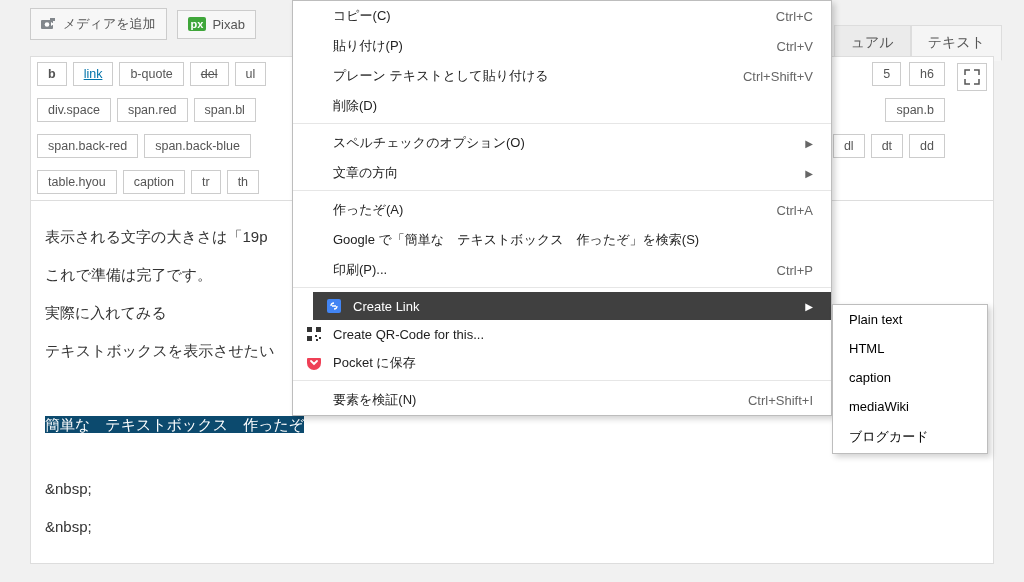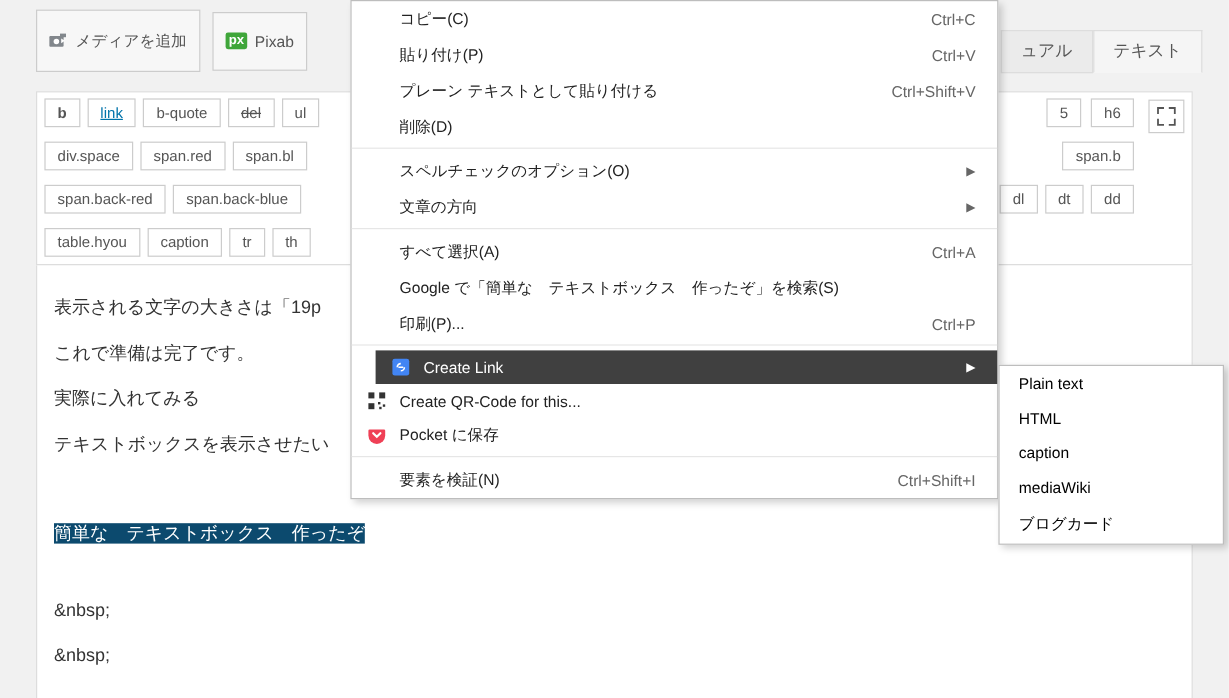--- a/index.html
+++ b/index.html
@@ -15,21 +15,21 @@
   .topbar {
     display: flex;
     padding: 8px 30px 0 30px;
     gap: 10px;
     align-items: center;
   }
   .btn {
     display: inline-flex;
     align-items: center;
     gap: 6px;
-    padding: 16px 10px;
+    padding: 6px 10px;
     border: 1px solid #ccc;
     background: #f7f7f7;
     font-size: 13px;
     color: #555;
     cursor: pointer;
   }
   .pixabay-icon { background:#3fa63a; color:#fff; font-weight:bold; font-size:11px; padding:1px 3px; border-radius:2px;}
   .tab-row {
     position: absolute;
     right: 22px;
@@ -120,21 +120,21 @@
     position: absolute;
     left: 12px;
     width: 18px;
     height: 18px;
     display:flex;align-items:center;justify-content:center;
   }
   .submenu {
     position: absolute;
     left: 832px;
     top: 304px;
-    width: 188px;
+    width: 156px;
     background: #fff;
     border: 1px solid #bdbdbd;
     box-shadow: 3px 3px 6px rgba(0,0,0,0.18);
     font-size: 13px;
     z-index: 11;
   }
   .sub-item { padding: 7px 16px; cursor:default;}
   .sub-item.active { background: #4285f4; color: #fff; }
   svg { display:block;}
 </style>
@@ -231,21 +231,21 @@
     </div>
     <div class="menu-item">
       <span>スペルチェックのオプション(O)</span>
       <span class="arrow">▶</span>
     </div>
     <div class="menu-item sep-after">
       <span>文章の方向</span>
       <span class="arrow">▶</span>
     </div>
     <div class="menu-item">
-      <span>すべて選択(A)</span>
+      <span>作ったぞ(A)</span>
       <span class="shortcut">Ctrl+A</span>
     </div>
     <div class="menu-item">
       <span>Google で「簡単な　テキストボックス　作ったぞ」を検索(S)</span>
     </div>
     <div class="menu-item sep-after">
       <span>印刷(P)...</span>
       <span class="shortcut">Ctrl+P</span>
     </div>
     <div class="menu-item active">

